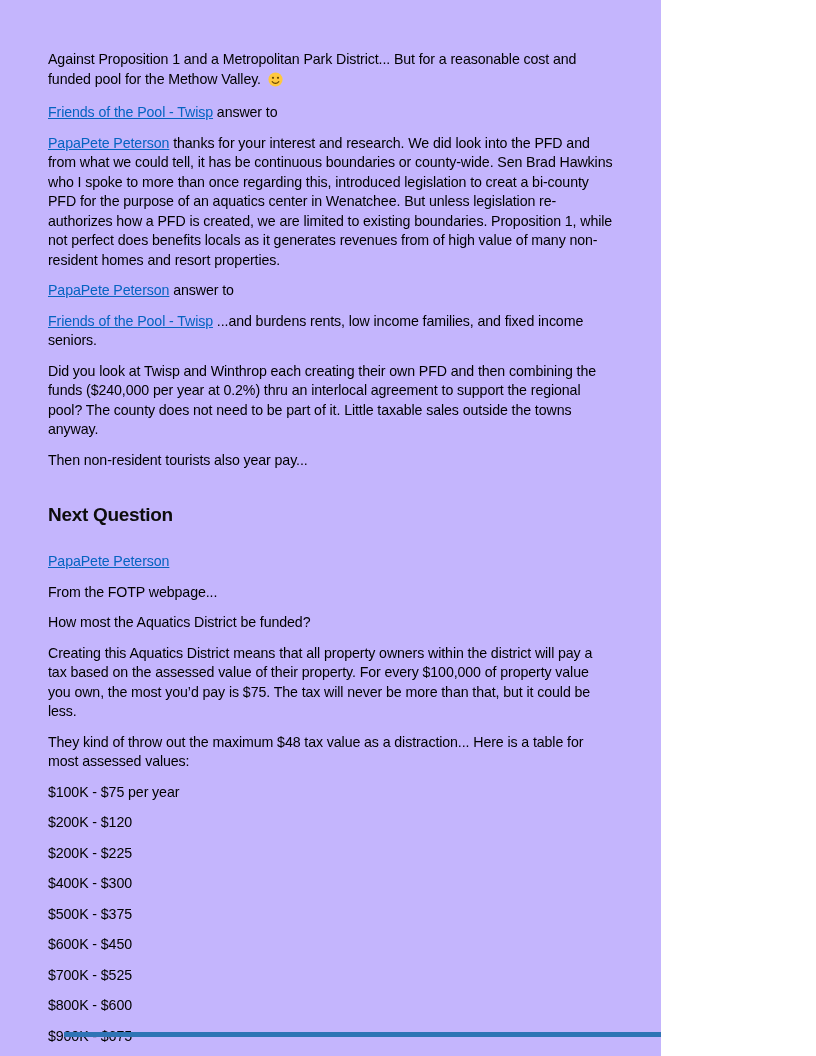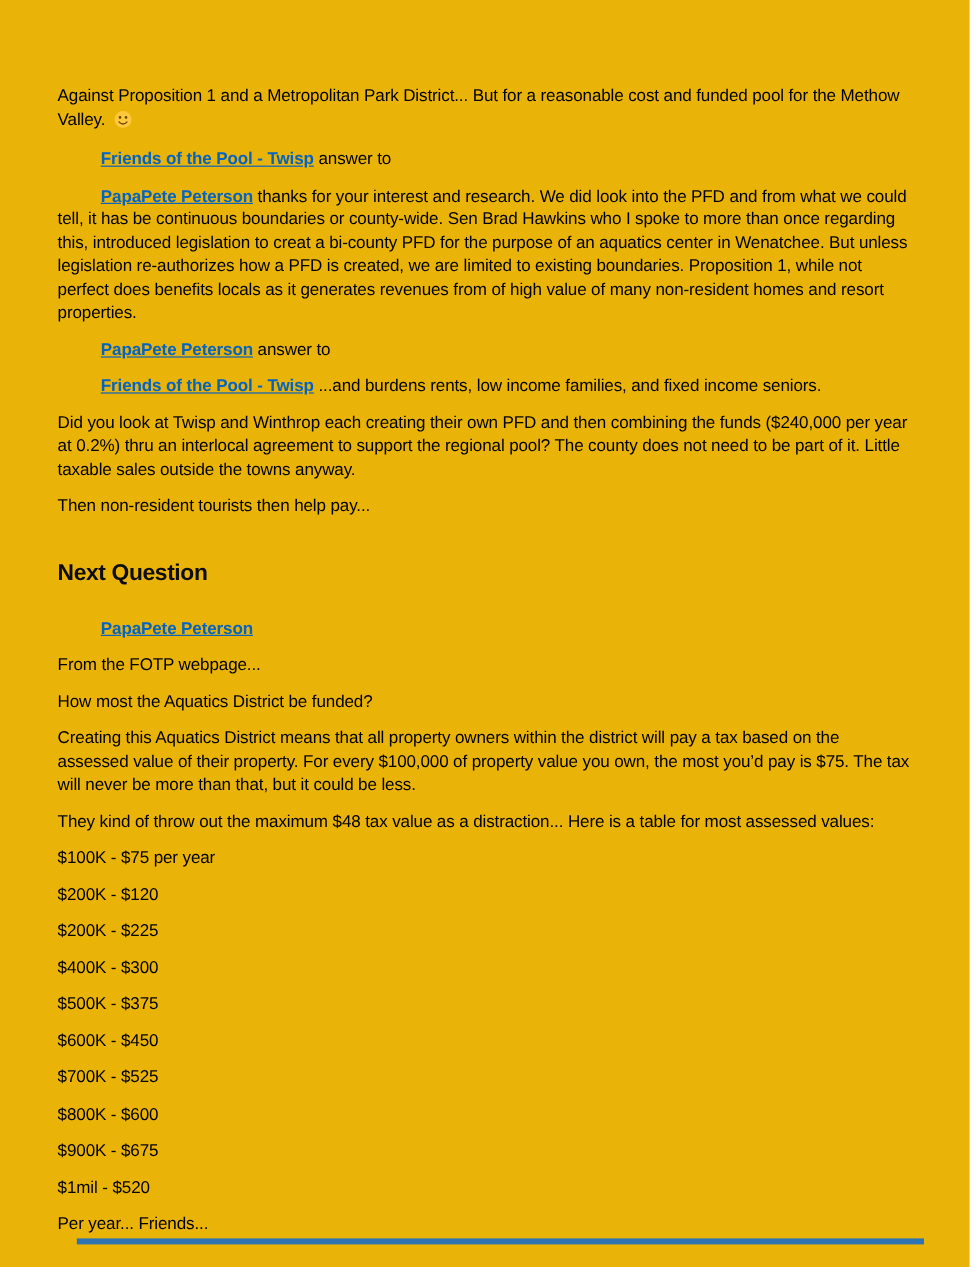--- a/index.html
+++ b/index.html
@@ -1,36 +1,35 @@
 <!DOCTYPE html>
 <html><head>
 <meta charset="utf-8">
 <style>
   html, body { margin: 0; padding: 0; background: #ffffff; }
   .page {
     position: relative;
-    width: 808px;
+    width: 661px;
     height: 1056px;
-    background: #eab308;
+    background: #c4b5fd;
     box-sizing: border-box;
-    padding: 71px 48px 0 48px;
+    padding: 50px 48px 0 48px;
     overflow: hidden;
     font-family: "Liberation Sans", sans-serif;
     font-size: 14.2px;
     line-height: 19.5px;
     color: #000000;
     letter-spacing: -0.1px;
   }
   .page p { margin: 0 0 11px 0; }
   .doclink {
     color: #0563C1;
-    font-weight: bold;
+    font-weight: normal;
     text-decoration: underline;
     cursor: pointer;
-    margin-left: 36px;
   }
   h1.doc-heading {
     font-size: 19px;
     line-height: 36px;
     font-weight: bold;
     color: #0d0d0d;
     margin: 27px 0 19px 0;
     letter-spacing: -0.3px;
   }
   .emoji {
@@ -75,21 +74,21 @@
   <p>
     <a class="doclink">PapaPete Peterson</a><span> answer to</span>
   </p>
 
   <p>
     <a class="doclink">Friends of the Pool - Twisp</a><span> ...and burdens rents, low income families, and fixed income seniors.</span>
   </p>
 
   <p><span>Did you look at Twisp and Winthrop each creating their own PFD and then combining the funds ($240,000 per year at 0.2%) thru an interlocal agreement to support the regional pool? The county does not need to be part of it. Little taxable sales outside the towns anyway.</span></p>
 
-  <p><span>Then non-resident tourists then help pay...</span></p>
+  <p><span>Then non-resident tourists also year pay...</span></p>
 
   <h1 class="doc-heading">Next Question</h1>
 
   <p>
     <a class="doclink">PapaPete Peterson</a>
   </p>
 
   <p><span>From the FOTP webpage...</span></p>
 
   <p><span>How most the Aquatics District be funded?</span></p>

